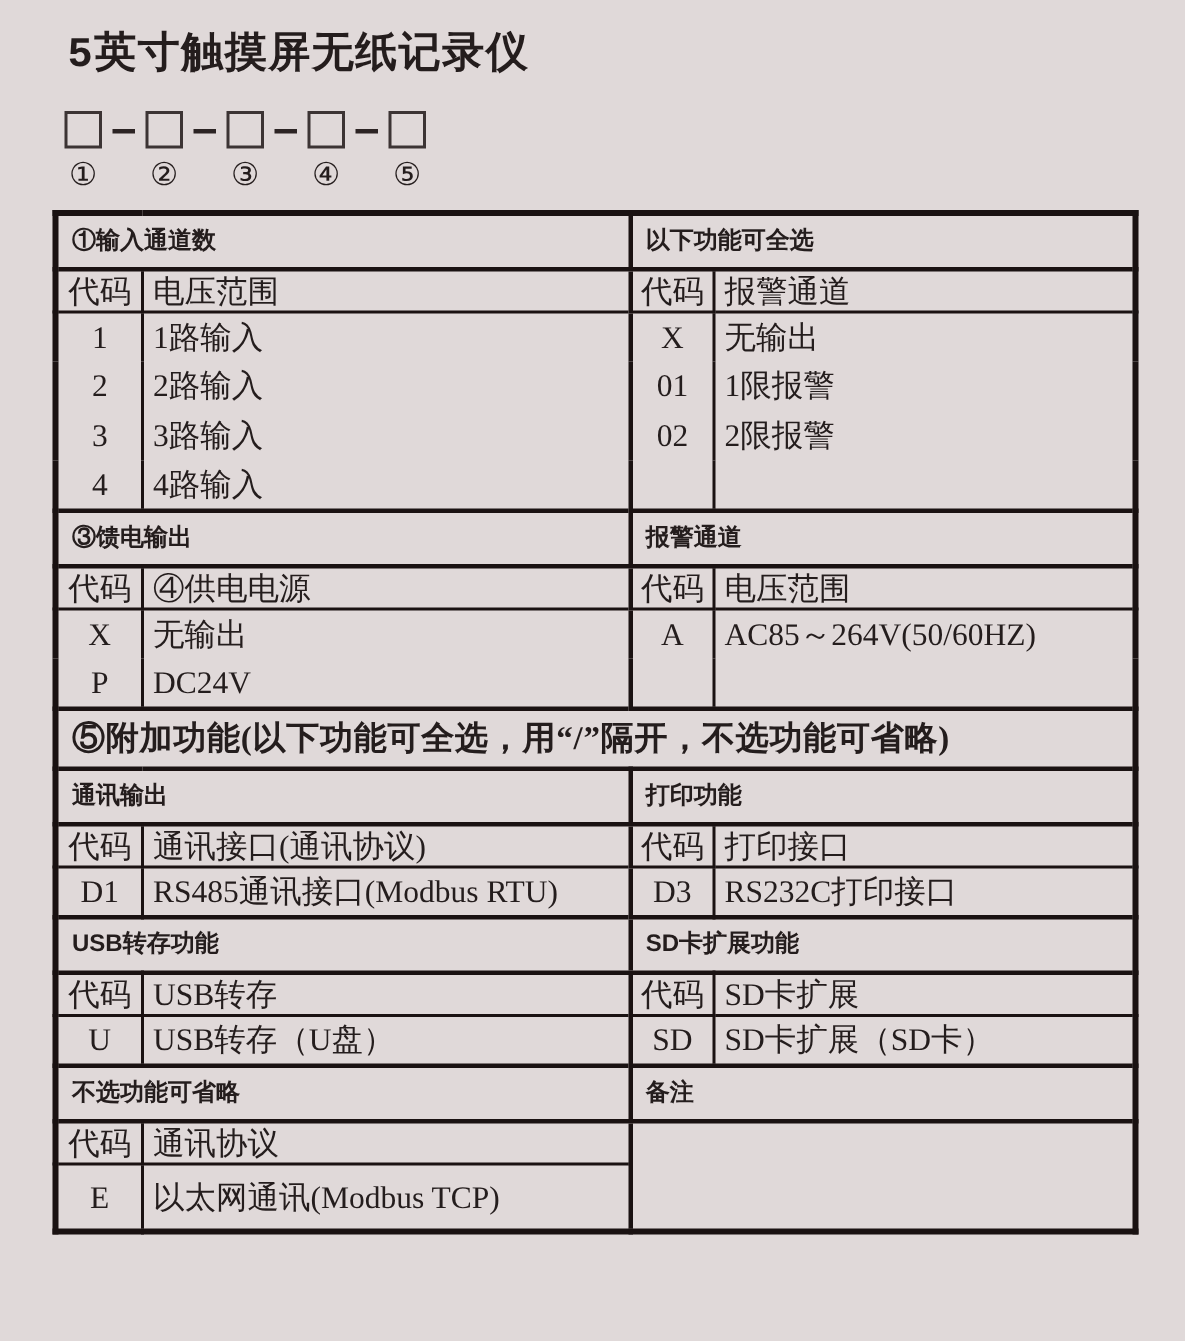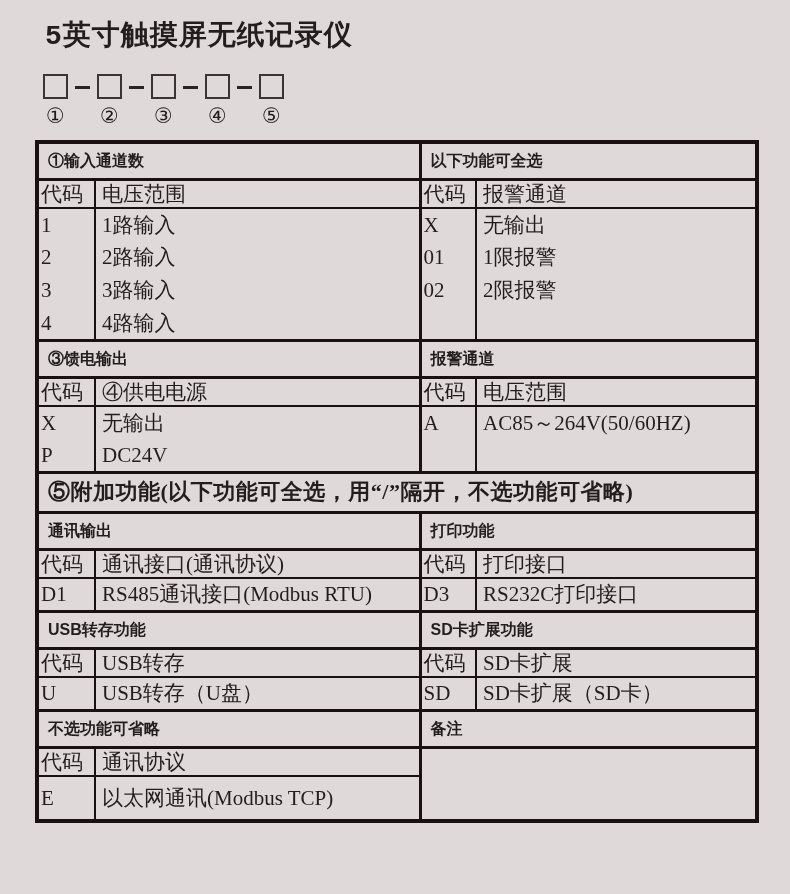--- a/index.html
+++ b/index.html
@@ -92,21 +92,21 @@
     height:40px;
     border-top:3px solid var(--line);
     border-bottom:3px solid var(--line);
     padding-left:9px;
     letter-spacing:.5px;
   }
   tr.ch td{height:29px;border-bottom:2px solid var(--line);}
   tr.body td{height:33px;border-top:none;border-bottom:none;}
   tr.body.tall td{height:45px;}
   td.code{
-    text-align:left;
+    text-align:center;
     border-right:2px solid var(--line);
     padding:0 2px;
   }
   td.mid{border-left:3px solid var(--line);}
   td.remark-body{border-left:3px solid var(--line);}
 </style>
 </head>
 <body>
 
 <div class="page">

